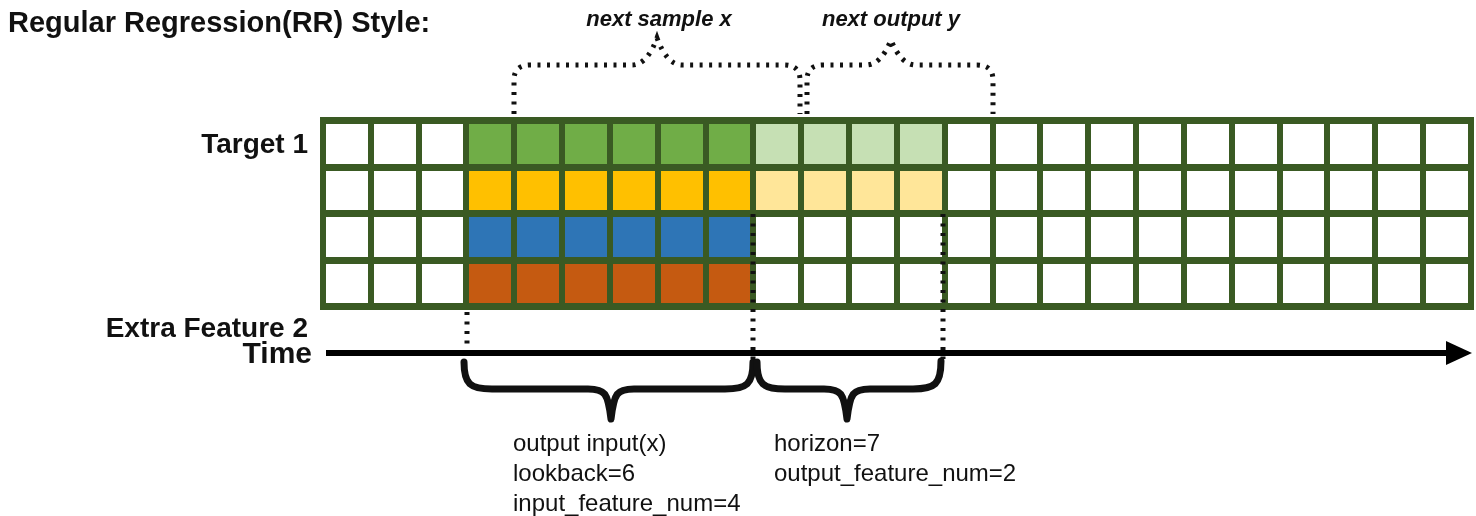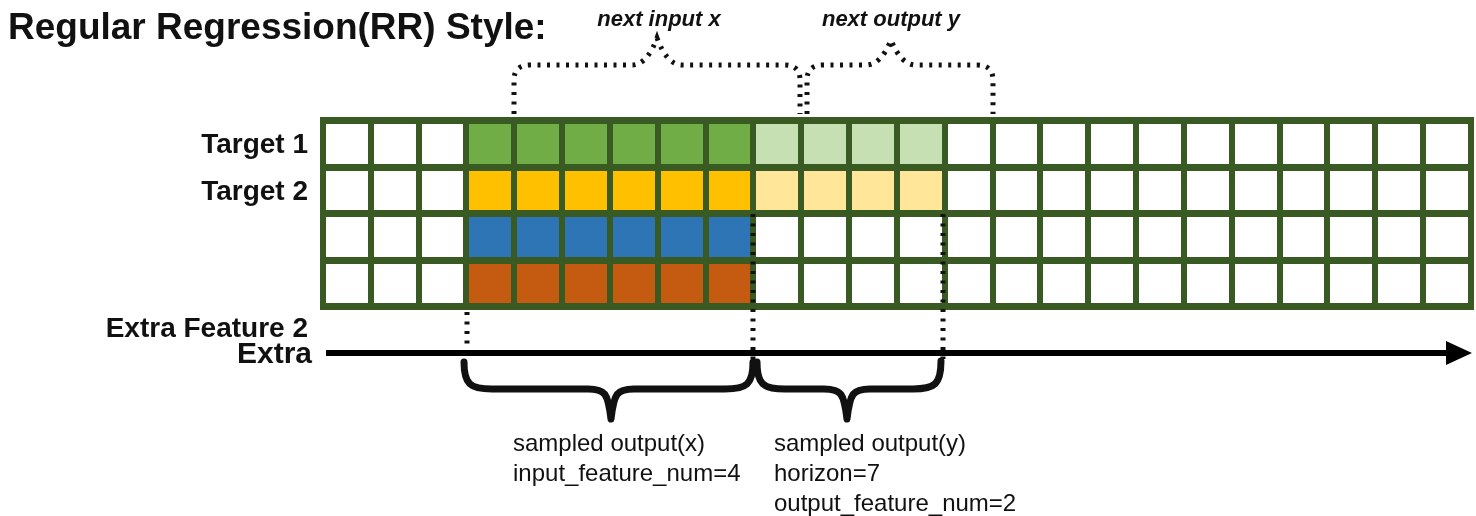--- a/index.html
+++ b/index.html
@@ -5,21 +5,21 @@
   html,body{margin:0;padding:0;background:#ffffff;}
   #canvas{
     position:relative;
     width:1476px;height:516px;
     background:#ffffff;
     font-family:"Liberation Sans", sans-serif;
     overflow:hidden;
   }
   .title{
     position:absolute;left:8px;top:6px;
-    font-size:37px;font-weight:bold;color:#111111;
+    font-size:29px;font-weight:bold;color:#111111;
     letter-spacing:0px;
   }
   .brace-label{
     position:absolute;top:6px;width:220px;
     text-align:center;
     font-size:22px;font-style:italic;font-weight:600;color:#111111;
   }
   #label-next-x{left:549px;}
   #label-next-y{left:781px;}
   #row-labels{position:absolute;left:0;top:0;width:312px;height:412px;}
@@ -57,26 +57,25 @@
     pointer-events:none;
   }
 </style>
 </head>
 <body>
 
 <div id="canvas">
 
   <div class="title">Regular Regression(RR) Style:</div>
 
-  <div class="brace-label" id="label-next-x">next input x</div>
+  <div class="brace-label" id="label-next-x">next sample x</div>
   <div class="brace-label" id="label-next-y">next output y</div>
 
   <div id="row-labels">
       <div class="row-label" style="top: 120px;">Target 1</div>
-      <div class="row-label" style="top: 166.5px;">Target 2</div>
       <div class="row-label" style="top: 259.5px; margin-top: 44px;">Extra Feature 2</div>
     </div>
 
   <div id="sample-grid" style="background: rgb(58, 90, 35);">
       <div class="cell" style="background: rgb(255, 255, 255);"></div>
       <div class="cell" style="background: rgb(255, 255, 255);"></div>
       <div class="cell" style="background: rgb(255, 255, 255);"></div>
       <div class="cell" style="background: rgb(112, 173, 71);"></div>
       <div class="cell" style="background: rgb(112, 173, 71);"></div>
       <div class="cell" style="background: rgb(112, 173, 71);"></div>
@@ -165,43 +164,43 @@
       <div class="cell" style="background: rgb(255, 255, 255);"></div>
       <div class="cell" style="background: rgb(255, 255, 255);"></div>
       <div class="cell" style="background: rgb(255, 255, 255);"></div>
       <div class="cell" style="background: rgb(255, 255, 255);"></div>
       <div class="cell" style="background: rgb(255, 255, 255);"></div>
       <div class="cell" style="background: rgb(255, 255, 255);"></div>
       <div class="cell" style="background: rgb(255, 255, 255);"></div>
       <div class="cell" style="background: rgb(255, 255, 255);"></div>
     </div>
 
-  <div id="time-label">Extra</div>
+  <div id="time-label">Time</div>
 
   <svg class="overlay" width="1476" height="516" viewBox="0 0 1476 516">
 
     <path d="M 514 114 L 514 80 Q 514 65 530 65 L 632 65 Q 647 65 657 38 Q 667 65 682 65 L 784 65 Q 800 65 800 80 L 800 114" fill="none" stroke="#111111" stroke-width="5" stroke-dasharray="3 6.5"></path>
 
     <path d="M 807 114 L 807 80 Q 807 65 823 65 L 866 65 Q 881 65 891 40 Q 901 65 916 65 L 977 65 Q 993 65 993 80 L 993 114" fill="none" stroke="#111111" stroke-width="5" stroke-dasharray="3 6.5"></path>
 
     <line x1="467" y1="312" x2="467" y2="359" stroke="#111111" stroke-width="5" stroke-dasharray="3 6.5"></line>
     <line x1="753" y1="214" x2="753" y2="359" stroke="#111111" stroke-width="5" stroke-dasharray="3 6.5"></line>
     <line x1="943" y1="214" x2="943" y2="359" stroke="#111111" stroke-width="5" stroke-dasharray="3 6.5"></line>
 
     <line x1="326" y1="353" x2="1452" y2="353" stroke="#000000" stroke-width="6"></line>
     <polygon points="1446,341 1472,353 1446,365" fill="#000000"></polygon>
 
     <path d="M 464 362 C 464 384 470 389 492 389 L 588 389 C 605 389 608 393 611 419 C 614 393 617 389 634 389 L 725 389 C 747 389 753 384 753 362" fill="none" stroke="#111111" stroke-width="7" stroke-linecap="round" stroke-linejoin="round"></path>
 
     <path d="M 757 362 C 757 384 763 389 785 389 L 824 389 C 841 389 844 393 847 419 C 850 393 853 389 870 389 L 913 389 C 935 389 941 384 941 361" fill="none" stroke="#111111" stroke-width="7" stroke-linecap="round" stroke-linejoin="round"></path>
   </svg>
 
   <div class="anno-block" id="anno-input">
-      <div>sampled output(x)</div>
+      <div>output input(x)</div>
+      <div>lookback=6</div>
       <div>input_feature_num=4</div>
     </div>
   <div class="anno-block" id="anno-output">
-      <div>sampled output(y)</div>
       <div>horizon=7</div>
       <div>output_feature_num=2</div>
     </div>
 
 </div>
 
 </body></html>

